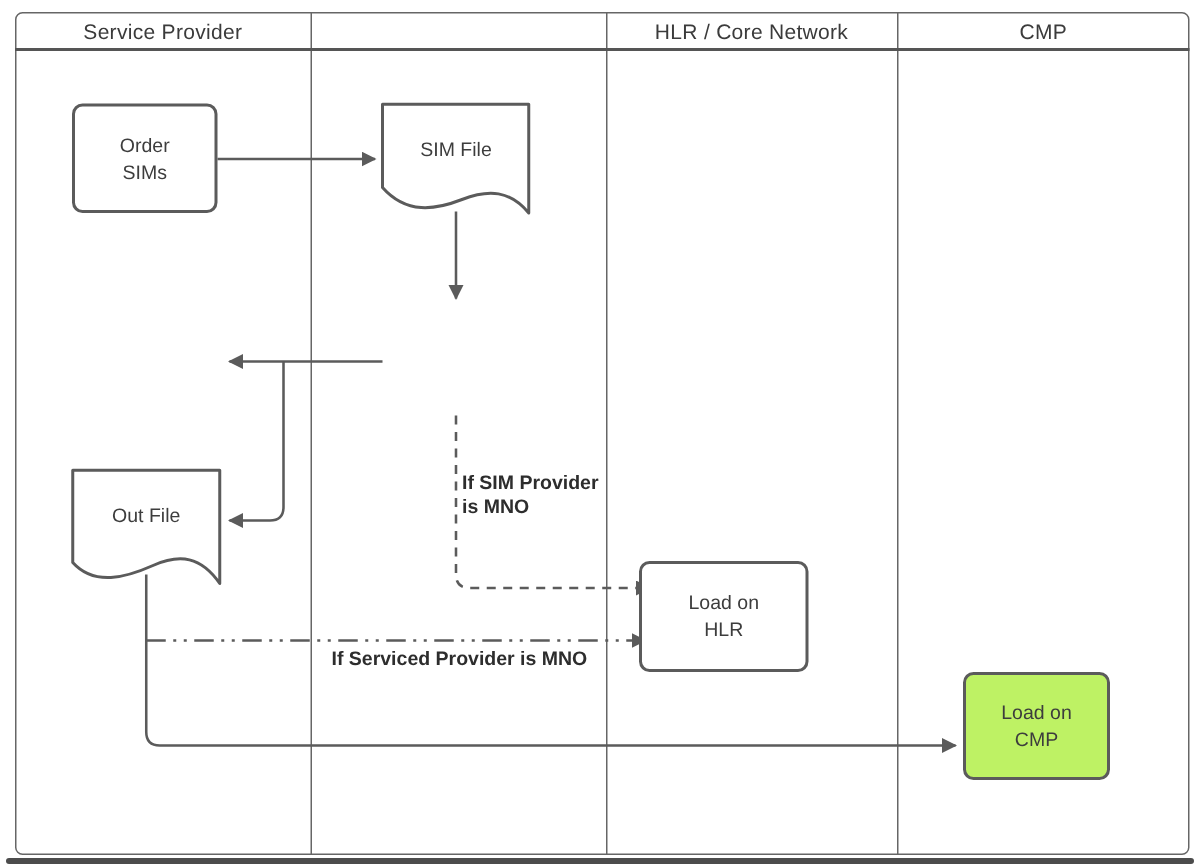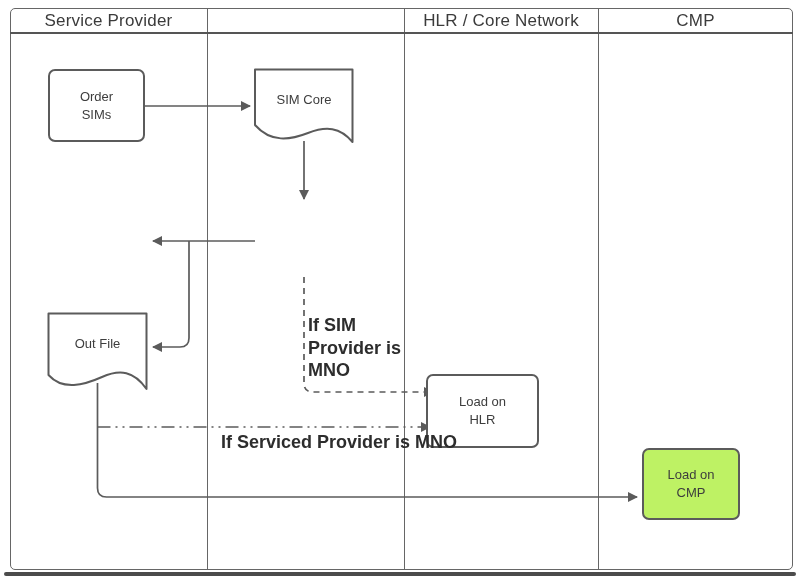--- a/index.html
+++ b/index.html
@@ -8,34 +8,34 @@
     font-family:"Liberation Sans", sans-serif;overflow:hidden;
   }
   .pool{
     position:absolute;left:10px;top:8px;width:783px;height:562px;
     border:1.5px solid #666;border-radius:5px;box-sizing:border-box;background:transparent;
   }
   .lane-sep{position:absolute;top:8px;width:1.5px;height:562px;background:#666;}
   .header-sep{position:absolute;left:10px;top:32px;width:783px;height:2px;background:#555;}
   .lane-header{
     position:absolute;top:8px;height:25px;display:flex;align-items:center;justify-content:center;
-    font-size:17px;color:#3b3b3b;letter-spacing:.2px;
+    font-size:14px;color:#3b3b3b;letter-spacing:.2px;
   }
   .wires{position:absolute;left:0;top:0;width:801px;height:576px;}
   .node{
     position:absolute;background:#fff;border:2px solid #5b5b5b;border-radius:7px;
     display:flex;align-items:center;justify-content:center;text-align:center;
     font-size:13px;color:#3d3d3d;line-height:1.35;padding:17px;box-sizing:border-box;
   }
   .doc-label{
     position:absolute;display:flex;align-items:center;justify-content:center;text-align:center;
     font-size:13px;color:#3d3d3d;pointer-events:none;
   }
   .edge-label{
-    position:absolute;font-size:18px;font-weight:bold;color:#2d2d2d;line-height:1.25;
+    position:absolute;font-size:13px;font-weight:bold;color:#2d2d2d;line-height:1.25;
   }
   .bottom-strip{position:absolute;left:4px;top:572px;width:792px;height:4px;background:#4c4c4c;border-radius:2px;}
 </style>
 </head>
 <body>
 
 <div class="stage">
 
   <div class="pool"></div>
   <div class="lane-sep" style="left:206.5px"></div>
@@ -82,21 +82,21 @@
 
   <div class="node" style="left:426px;top:374px;width:113px;height:74px">
     <span>Load on HLR</span>
   </div>
 
   <div class="node" style="left: 642px; top: 448px; width: 98px; height: 72px; background-color: #bef264;">
     <span>Load on CMP</span>
   </div>
 
   <div class="doc-label" style="left:255px;top:72px;width:98px;height:55px">
-    <span>SIM Core</span>
+    <span>SIM File</span>
   </div>
   <div class="doc-label" style="left:48px;top:316px;width:99px;height:55px">
     <span>Out File</span>
   </div>
 
   <div class="edge-label" style="left:308px;top:314px;width:96px">If SIM Provider is MNO</div>
   <div class="edge-label" style="left:221px;top:431px;white-space:nowrap">If Serviced Provider is MNO</div>
 
   <div class="bottom-strip"></div>
 

